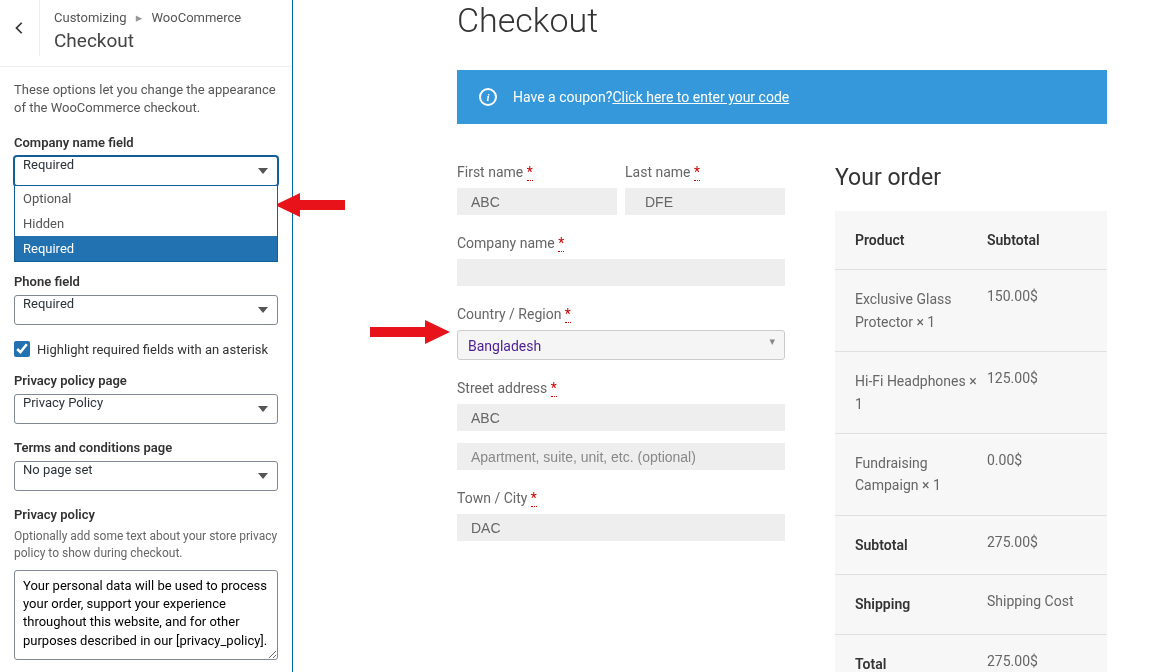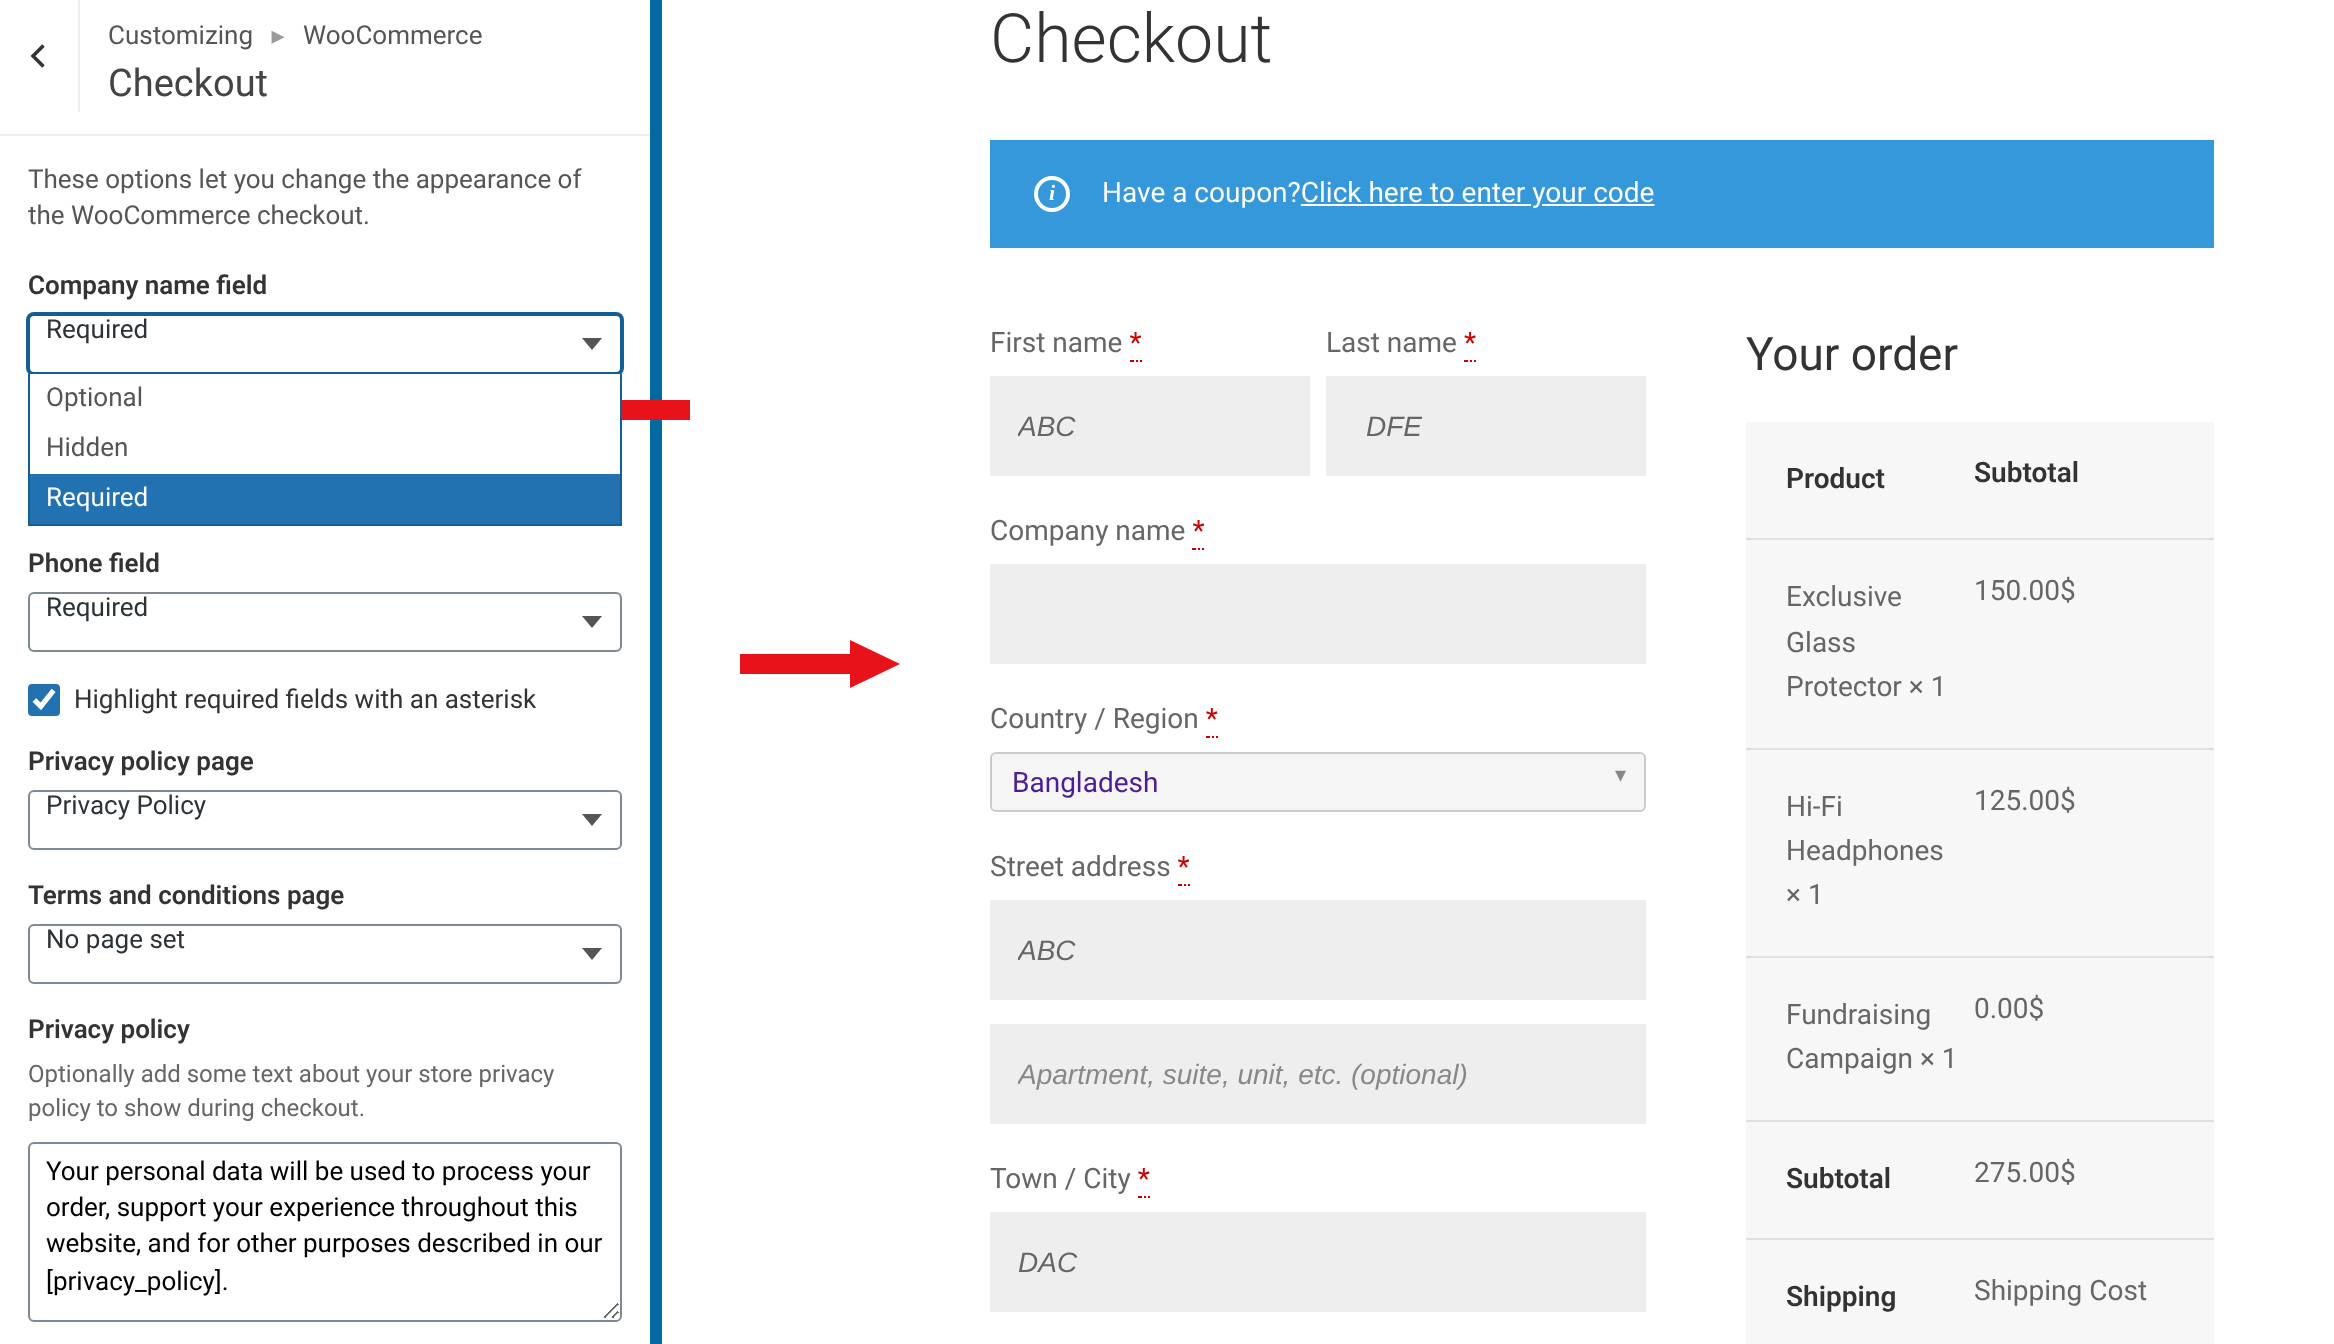--- a/index.html
+++ b/index.html
@@ -1,20 +1,20 @@
 <!DOCTYPE html>
 <html><head>
   <meta charset="utf-8">
   <style>
     * { box-sizing: border-box; margin: 0; padding: 0; }
     body { font-family: -apple-system, BlinkMacSystemFont, "Segoe UI", Roboto, sans-serif; color: #444; background: #fff; }
     .container { display: flex; width: 1167px; height: 672px; position: relative; }
 
     
-    .sidebar { width: 331px; background: #fff; border-right: 6px solid #0369a1; overflow: visible; position: relative; }
+    .sidebar { width: 293px; background: #fff; border-right: 1px solid #0369a1; overflow: visible; position: relative; }
     .sidebar-header { display: flex; align-items: flex-start; border-bottom: 1px solid #eee; padding: 0; }
     .back-btn { width: 40px; height: 56px; display: flex; align-items: center; justify-content: center; cursor: pointer; border-right: 1px solid #eee; }
     .back-btn svg { width: 14px; height: 14px; }
     .breadcrumb-area { padding: 10px 14px 14px; flex: 1; }
     .breadcrumb { font-size: 13px; color: #555; }
     .breadcrumb .sep { margin: 0 6px; color: #999; }
     .page-title { font-size: 19px; color: #444; font-weight: 400; margin-top: 4px; }
 
     .sidebar-body { padding: 14px; font-size: 13px; color: #555; position: relative; }
     .desc { margin-bottom: 18px; line-height: 1.4; }
@@ -48,31 +48,31 @@
     .checkout-cols { display: flex; gap: 50px; }
     .billing-col { flex: 1; }
     .order-col { width: 282px; }
 
     .section-title { font-size: 23px; font-weight: 400; color: #333; margin-bottom: 20px; }
 
     .form-row { display: flex; gap: 8px; margin-bottom: 20px; }
     .form-field { flex: 1; }
     .field-lbl { display: block; font-size: 14px; color: #666; margin-bottom: 8px; }
     .req-star { color: #c00; border-bottom: 1px dotted #c00; cursor: help; }
-    .text-input { width: 100%; height: 50px; background: #eee; border: none; padding: 0 14px; font-size: 14px; color: #666; font-style: italic; }
+    .text-input { width: 100%; height: 27px; background: #eee; border: none; padding: 0 14px; font-size: 14px; color: #666; }
     .text-input::placeholder { color: #888; }
 
     .country-select { width: 100%; height: 30px; background: #f5f5f5; border: 1px solid #ccc; border-radius: 3px; padding: 0 28px 0 10px; font-size: 14px; color: #4c1d95; appearance: none; position: relative; }
     .country-wrap { position: relative; }
     .country-wrap::after { content: '▾'; position: absolute; right: 10px; top: 5px; color: #888; font-size: 11px; pointer-events: none; }
 
     
     .order-table { background: #f7f7f7; }
     .order-row { display: flex; padding: 18px 20px; border-bottom: 1px solid #e0e0e0; font-size: 14px; }
-    .order-row.header { font-weight: 600; color: #333; }
+    .order-row.header { font-weight: 600; color: #333; align-items: center; }
     .order-row .prod { flex: 1; color: #666; line-height: 1.6; padding-right: 8px; }
     .order-row .sub { width: 100px; color: #666; }
     .order-row.header .prod, .order-row.header .sub { color: #333; }
     .order-row.footer .prod { font-weight: 600; color: #333; }
     .qty { color: #666; }
 
     
     .arrow { position: absolute; z-index: 50; }
     .arrow svg { display: block; }
   </style>

